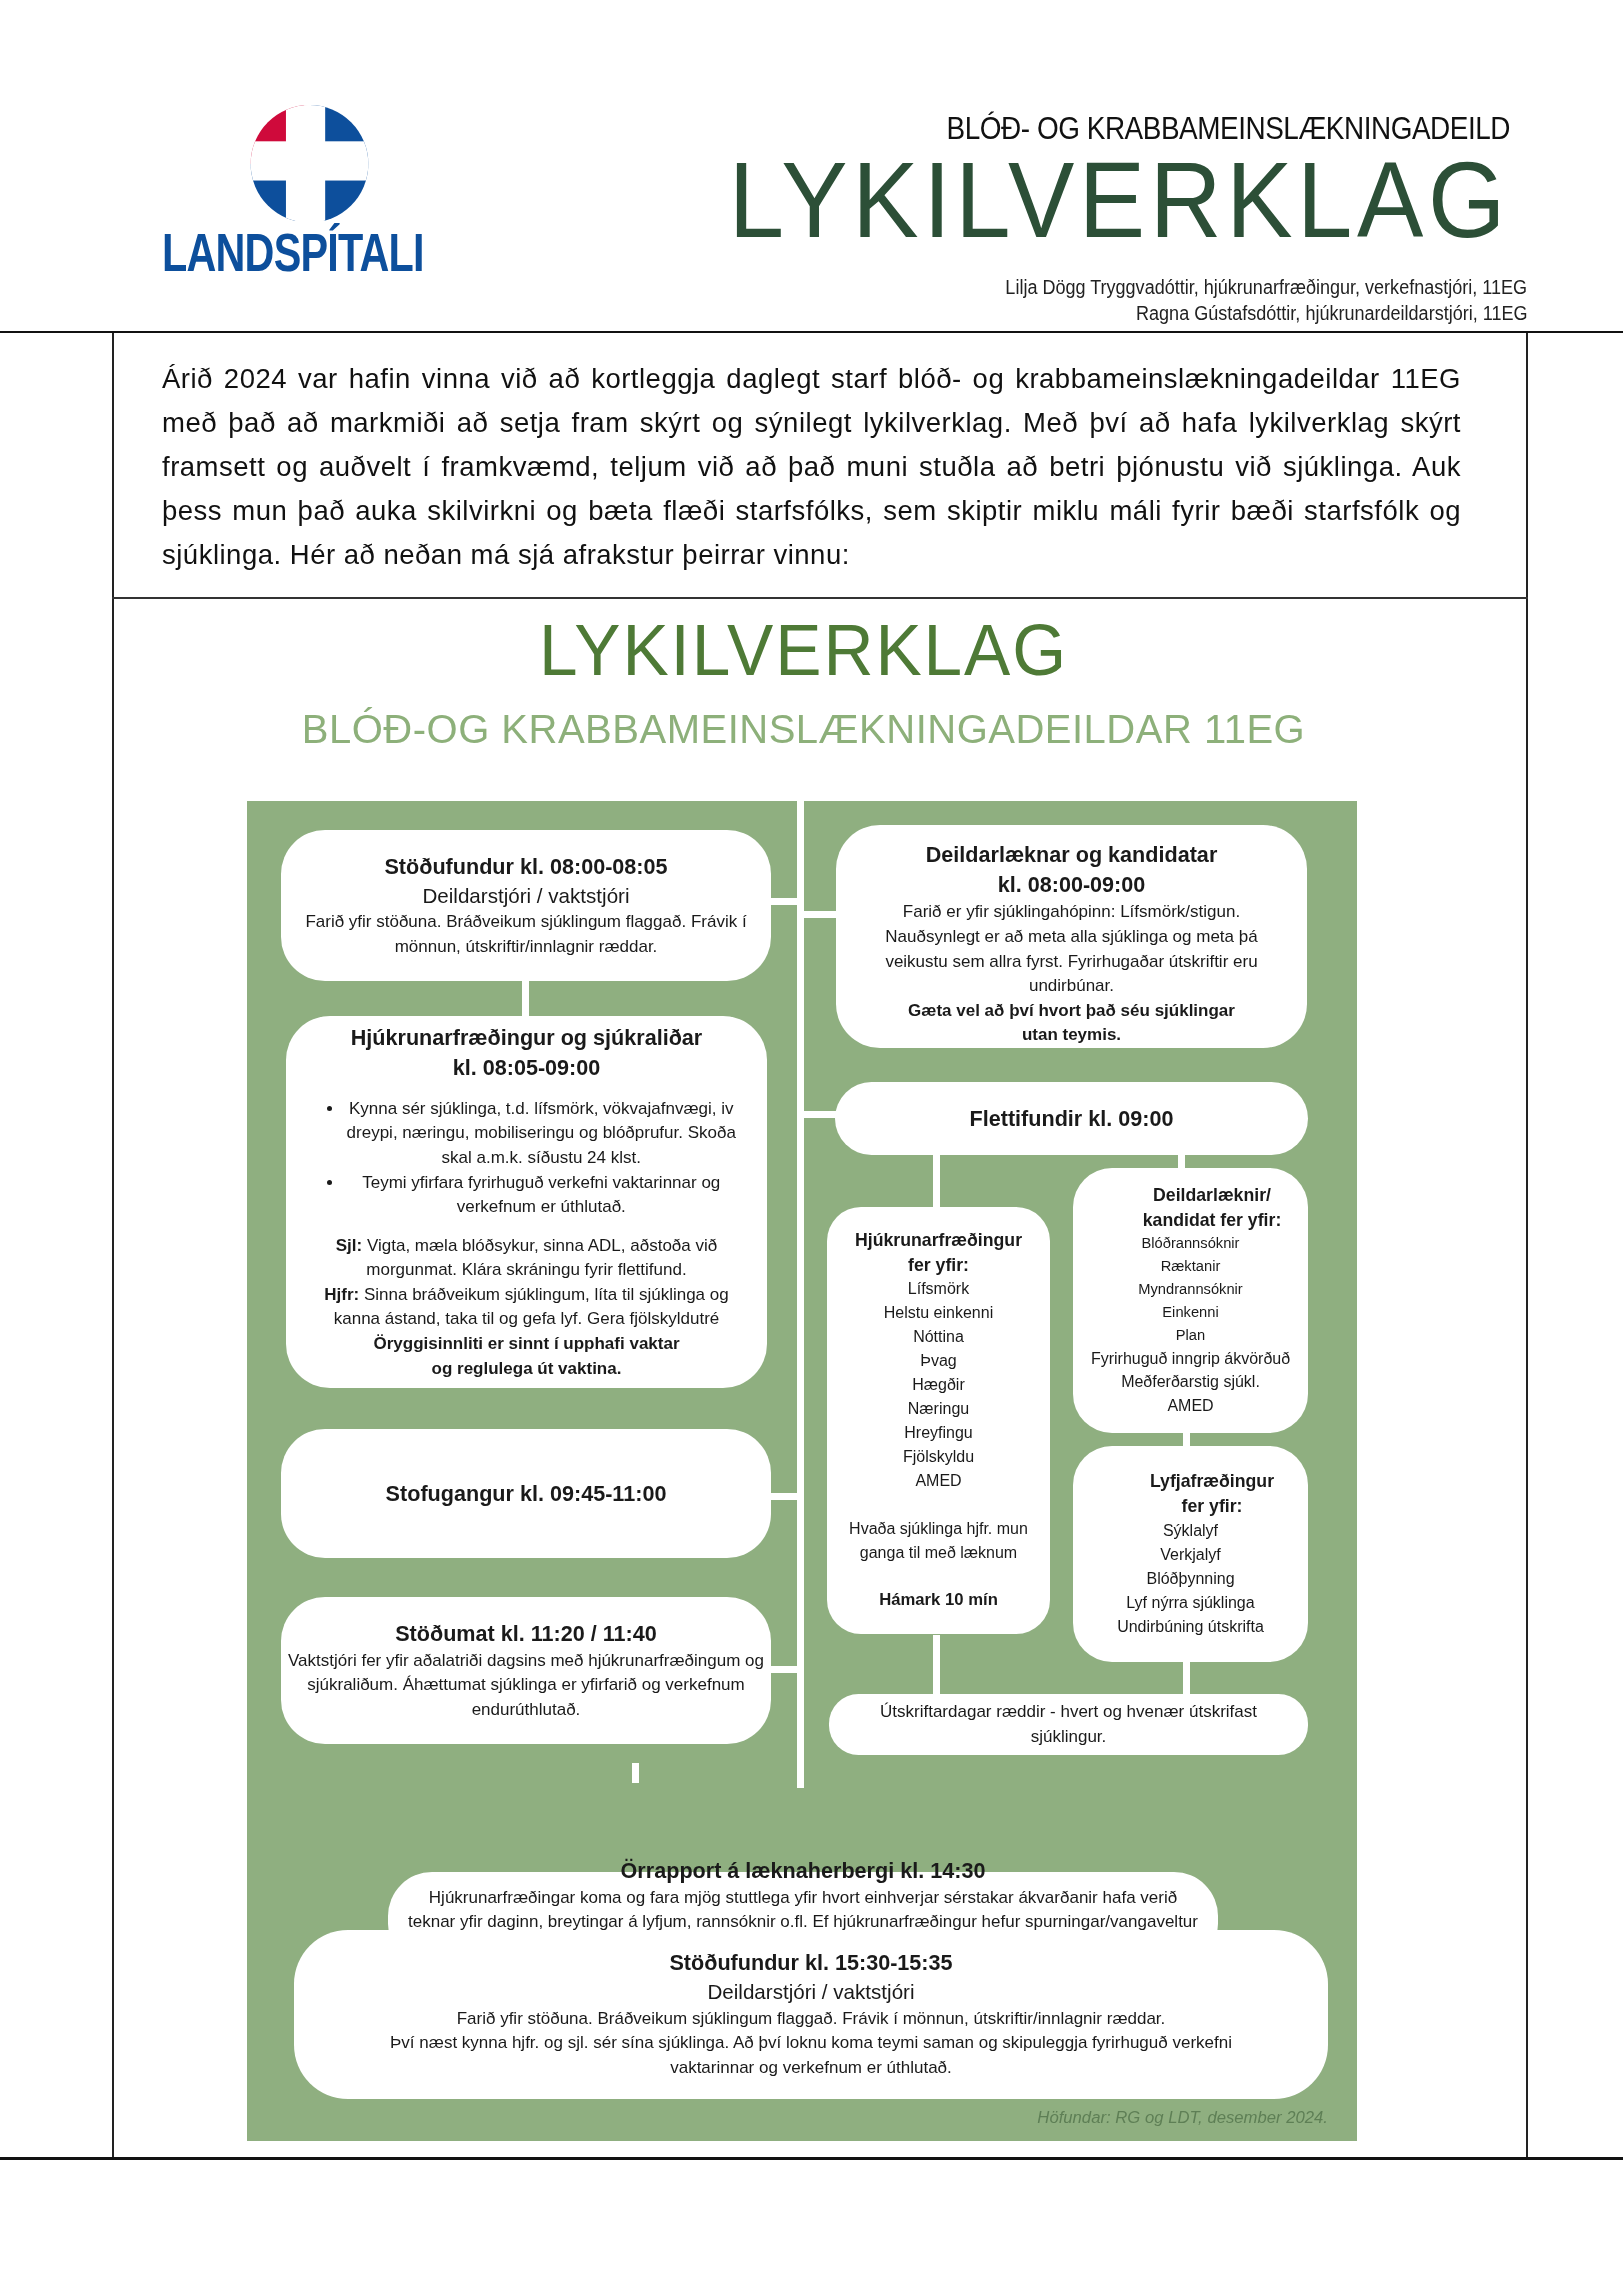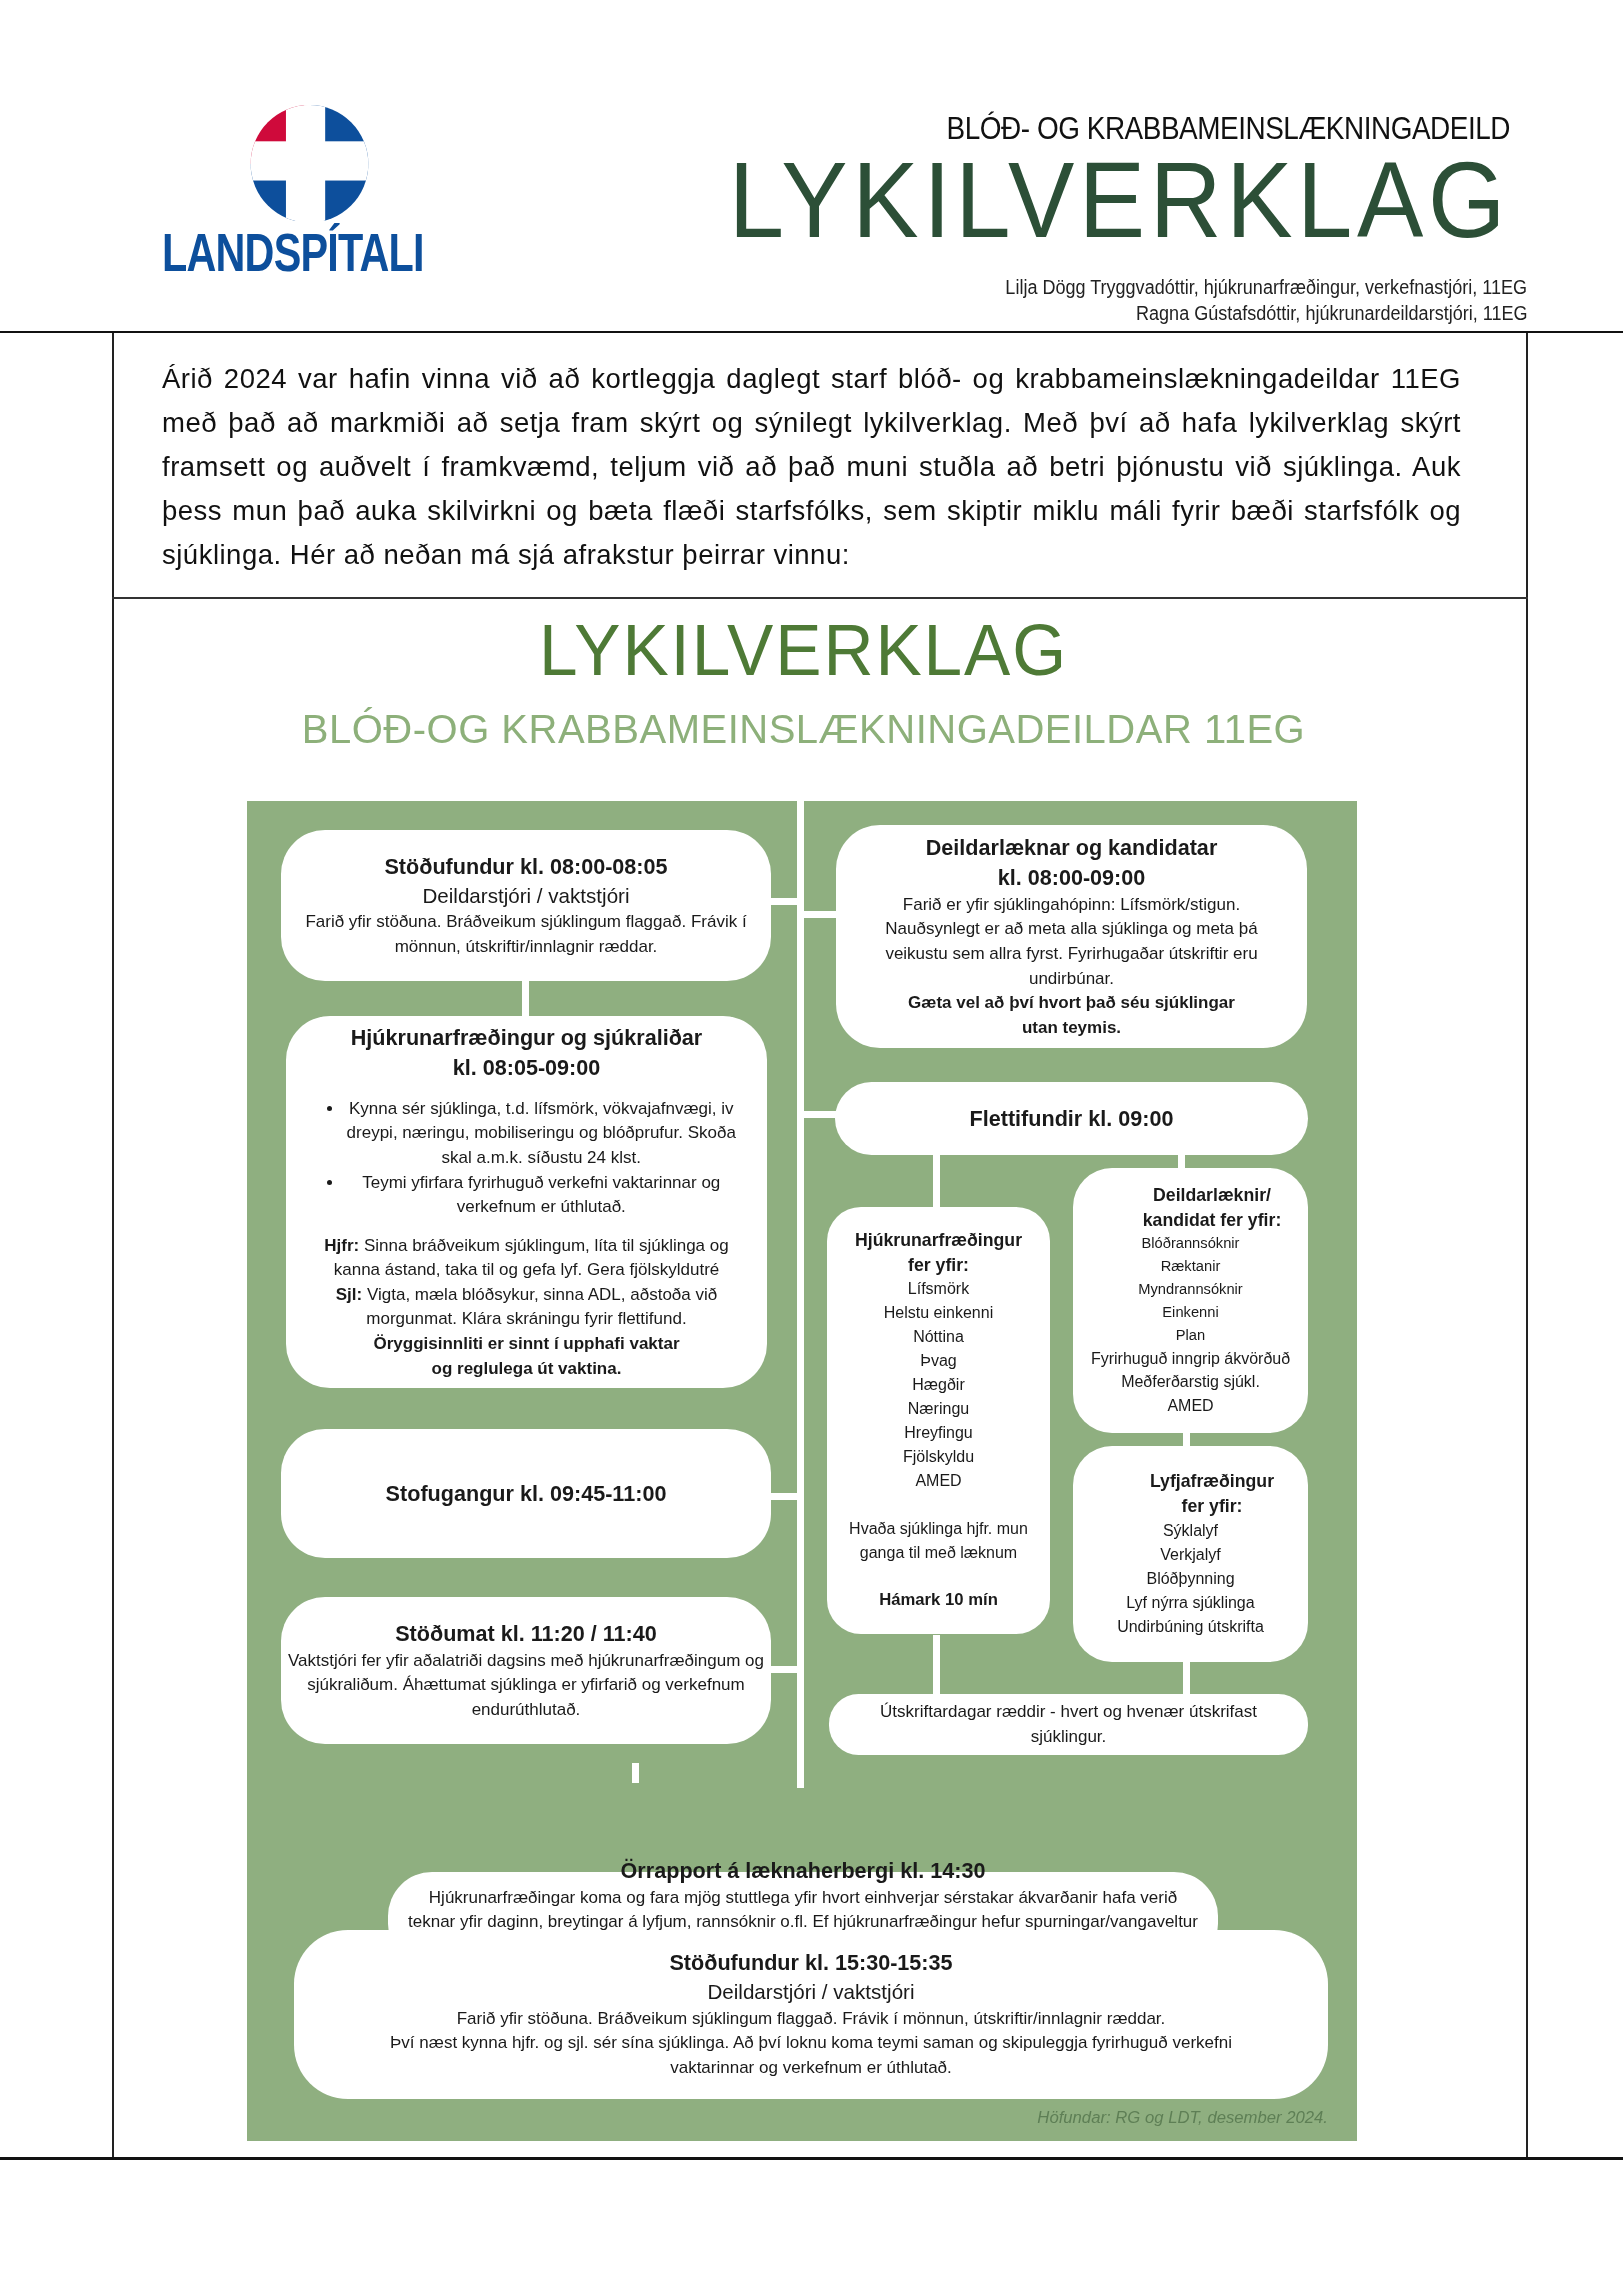--- a/index.html
+++ b/index.html
@@ -104,36 +104,36 @@
   <div class="p">Farið yfir stöðuna. Bráðveikum sjúklingum flaggað. Frávik í mönnun, útskriftir/innlagnir ræddar.</div>
 </div>
 
 <div class="box" style="left:286px;top:1016px;width:481px;height:372px;padding:0 14.7px;">
   <div class="t">Hjúkrunarfræðingur og sjúkraliðar</div>
   <div class="t">kl. 08:05-09:00</div>
   <ul>
     <li>Kynna sér sjúklinga, t.d. lífsmörk, vökvajafnvægi, iv dreypi, næringu, mobiliseringu og blóðprufur. Skoða skal a.m.k. síðustu 24 klst.</li>
     <li>Teymi yfirfara fyrirhuguð verkefni vaktarinnar og verkefnum er úthlutað.</li>
   </ul>
+  <div class="p"><b>Sjl:</b><span> Vigta, mæla blóðsykur, sinna ADL, aðstoða við morgunmat. Klára skráningu fyrir flettifund.</span></div>
   <div class="p"><b>Hjfr:</b><span> Sinna bráðveikum sjúklingum, líta til sjúklinga og kanna ástand, taka til og gefa lyf. Gera fjölskyldutré</span></div>
-  <div class="p"><b>Sjl:</b><span> Vigta, mæla blóðsykur, sinna ADL, aðstoða við morgunmat. Klára skráningu fyrir flettifund.</span></div>
   <div class="b">Öryggisinnliti er sinnt í upphafi vaktar</div>
   <div class="b">og reglulega út vaktina.</div>
 </div>
 
 <div class="box" style="left:281px;top:1429px;width:490px;height:129px;">
   <div class="t">Stofugangur kl. 09:45-11:00</div>
 </div>
 
 <div class="box" style="left:281px;top:1597px;width:490px;height:147px;padding:0 2px;">
   <div class="t">Stöðumat kl. 11:20 / 11:40</div>
   <div class="p">Vaktstjóri fer yfir aðalatriði dagsins með hjúkrunarfræðingum og sjúkraliðum. Áhættumat sjúklinga er yfirfarið og verkefnum endurúthlutað.</div>
 </div>
 
-<div class="box" style="left:836px;top:825px;width:471px;height:223px;padding:0 19.6px;">
+<div class="box" style="left:836px;top:825px;width:471px;height:223px;padding:0 19.6px;justify-content:flex-end;">
   <div class="t">Deildarlæknar og kandidatar</div>
   <div class="t">kl. 08:00-09:00</div>
   <div class="p">Farið er yfir sjúklingahópinn: Lífsmörk/stigun. Nauðsynlegt er að meta alla sjúklinga og meta þá veikustu sem allra fyrst. Fyrirhugaðar útskriftir eru undirbúnar.</div>
   <div class="b">Gæta vel að því hvort það séu sjúklingar</div>
   <div class="b">utan teymis.</div>
 </div>
 
 <div class="box" style="left:835px;top:1082px;width:473px;height:73px;">
   <div class="t">Flettifundir kl. 09:00</div>
 </div>

